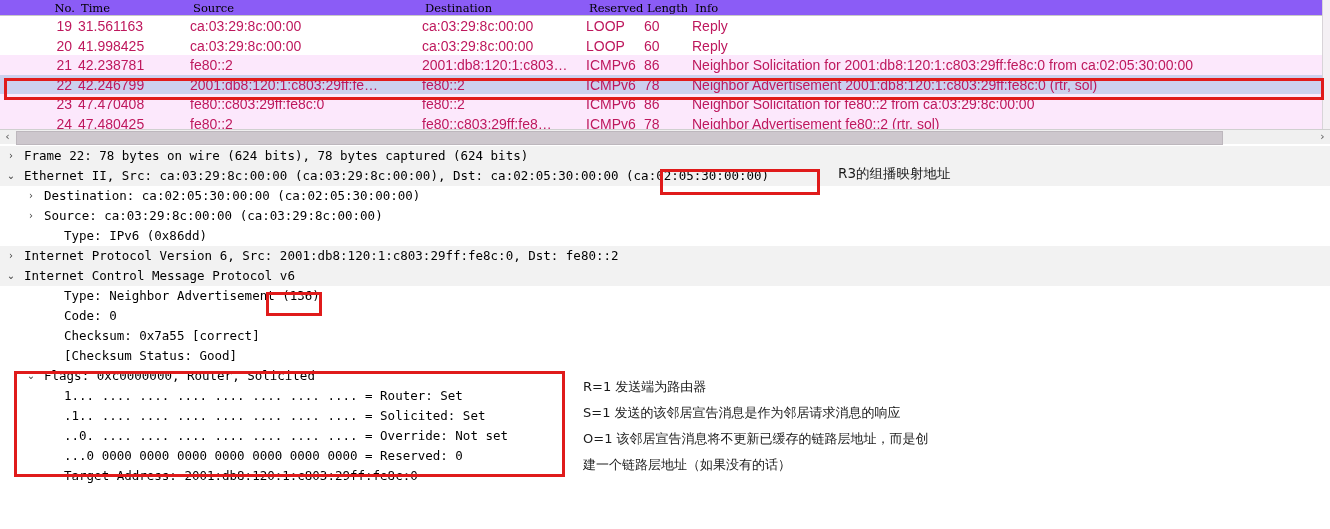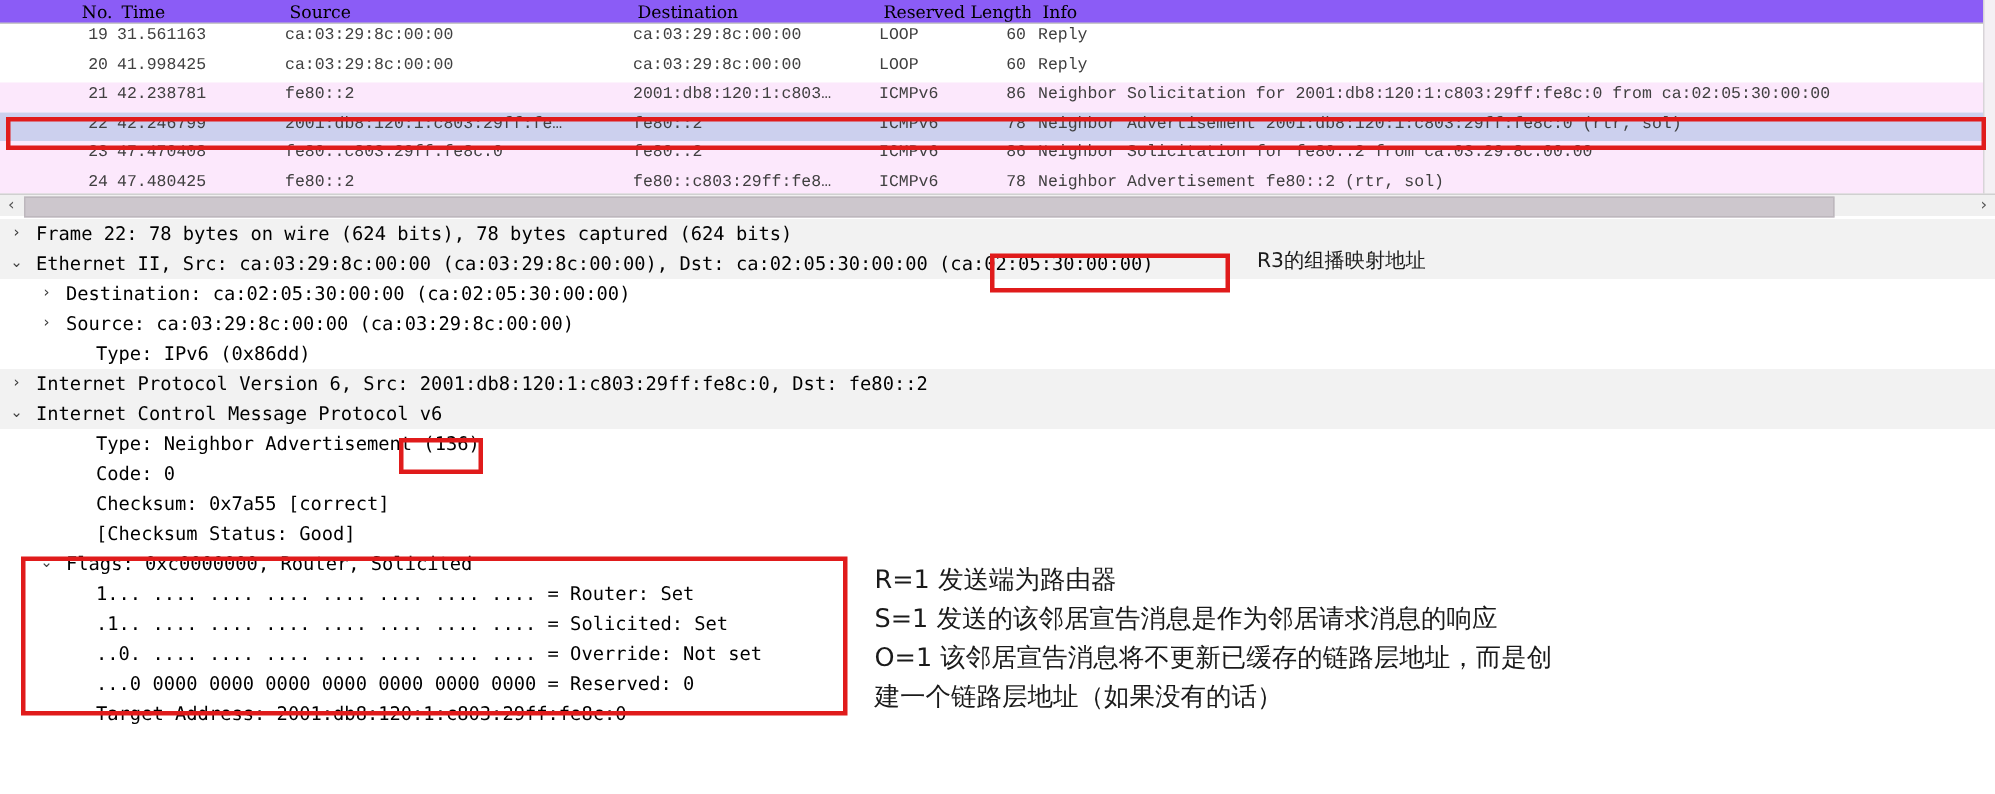--- a/index.html
+++ b/index.html
@@ -38,39 +38,39 @@
     padding-left: 3px;
     overflow: hidden;
   }
   #plist-rows {
     position: relative;
   }
   .prow {
     position: relative;
     height: 19.5px;
     white-space: nowrap;
-    font-family: Liberation Mono, monospace;
-    font-size: 11px;
-    color: #404040;
+    font-family: Liberation Sans, sans-serif;
+    font-size: 14px;
+    color: #be185d;
   }
   .prow.white    { background: #ffffff; }
   .prow.icmpv6   { background: #fce8fc; }
   .prow.selected { background: #ccd0ee; }
   .pcell {
     position: absolute;
     top: 2px;
     overflow: hidden;
     white-space: nowrap;
   }
   .c-no     { left: 0;    width: 72px;  text-align: right; }
   .c-time   { left: 78px; width: 106px; }
   .c-src    { left: 190px; width: 228px; }
   .c-dst    { left: 422px; width: 158px; }
   .c-proto  { left: 586px; width: 62px; }
-  .c-len    { left: 644px; width: 40px; text-align: right; }
+  .c-len    { left: 644px; width: 40px; text-align: left; }
   .c-info   { left: 692px; width: 640px; }
 
   
   #plist-vscroll {
     position: absolute;
     right: 0; top: 0;
     width: 7px; height: 137px;
     background: #f4f0f4;
     border-left: 1px solid #d8d4d8;
   }
@@ -161,21 +161,21 @@
     white-space: nowrap;
   }
   #cn-mac { left: 838px; top: 165px; }
   #cn-flags-block {
     position: absolute;
     left: 583px; top: 374px;
     width: 500px;
   }
   #cn-flags-block .cn-line {
     font-family: "DejaVu Sans", "Liberation Sans", sans-serif;
-    font-size: 17px;
+    font-size: 13px;
     color: #1a1a1a;
     line-height: 26px;
     white-space: nowrap;
   }
 </style>
 </head>
 <body>
 
 <div id="packet-list-pane">
 

